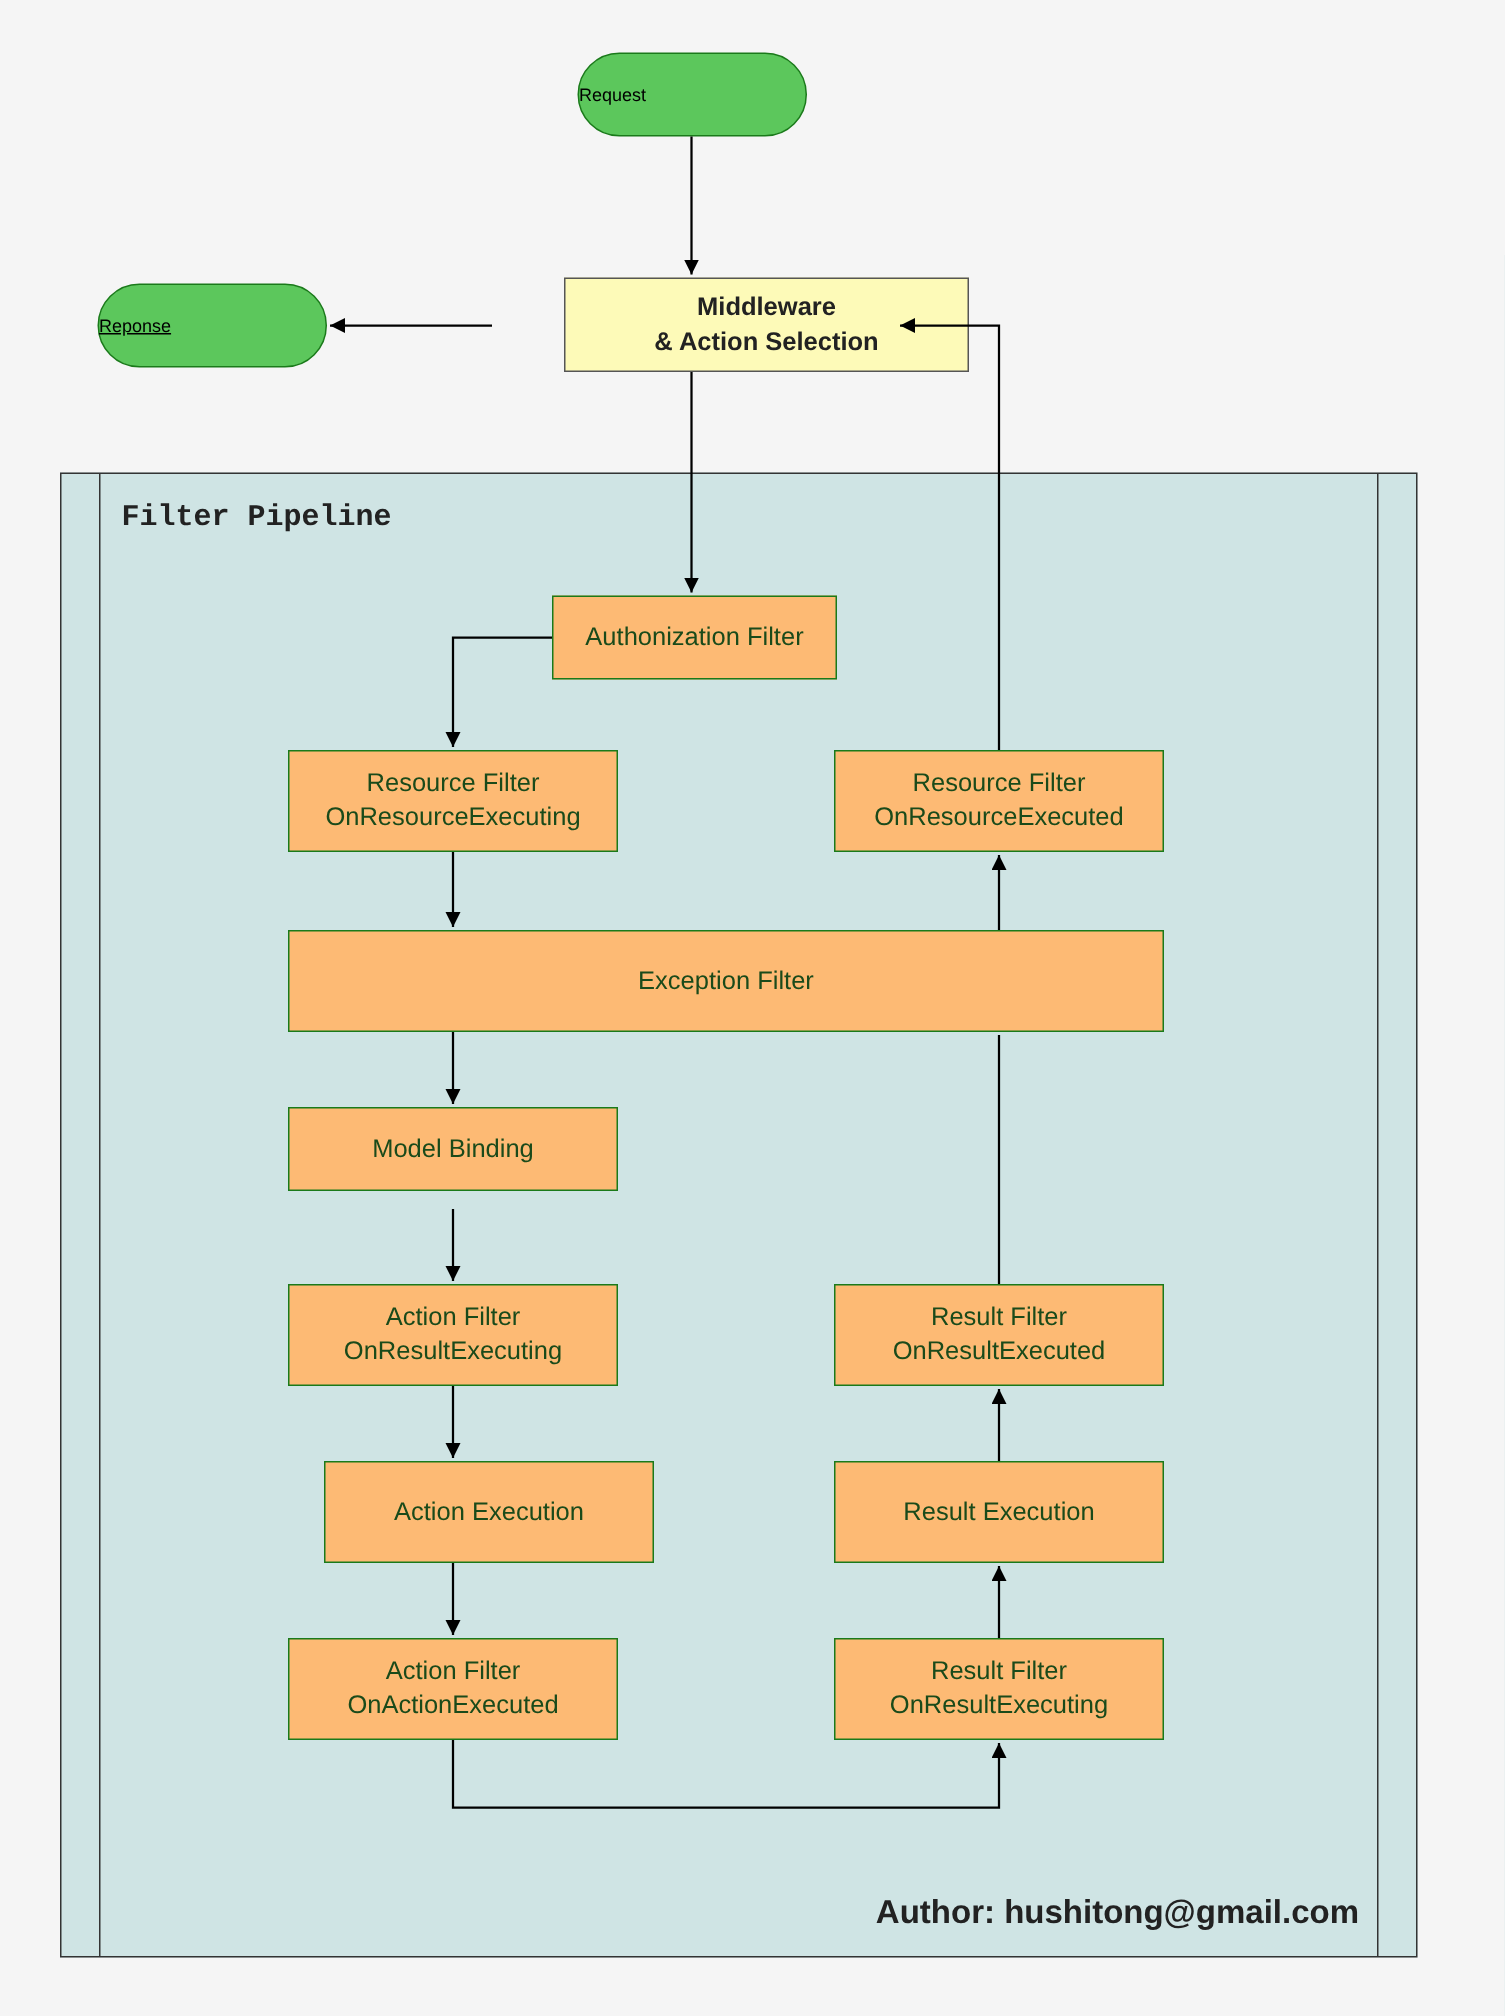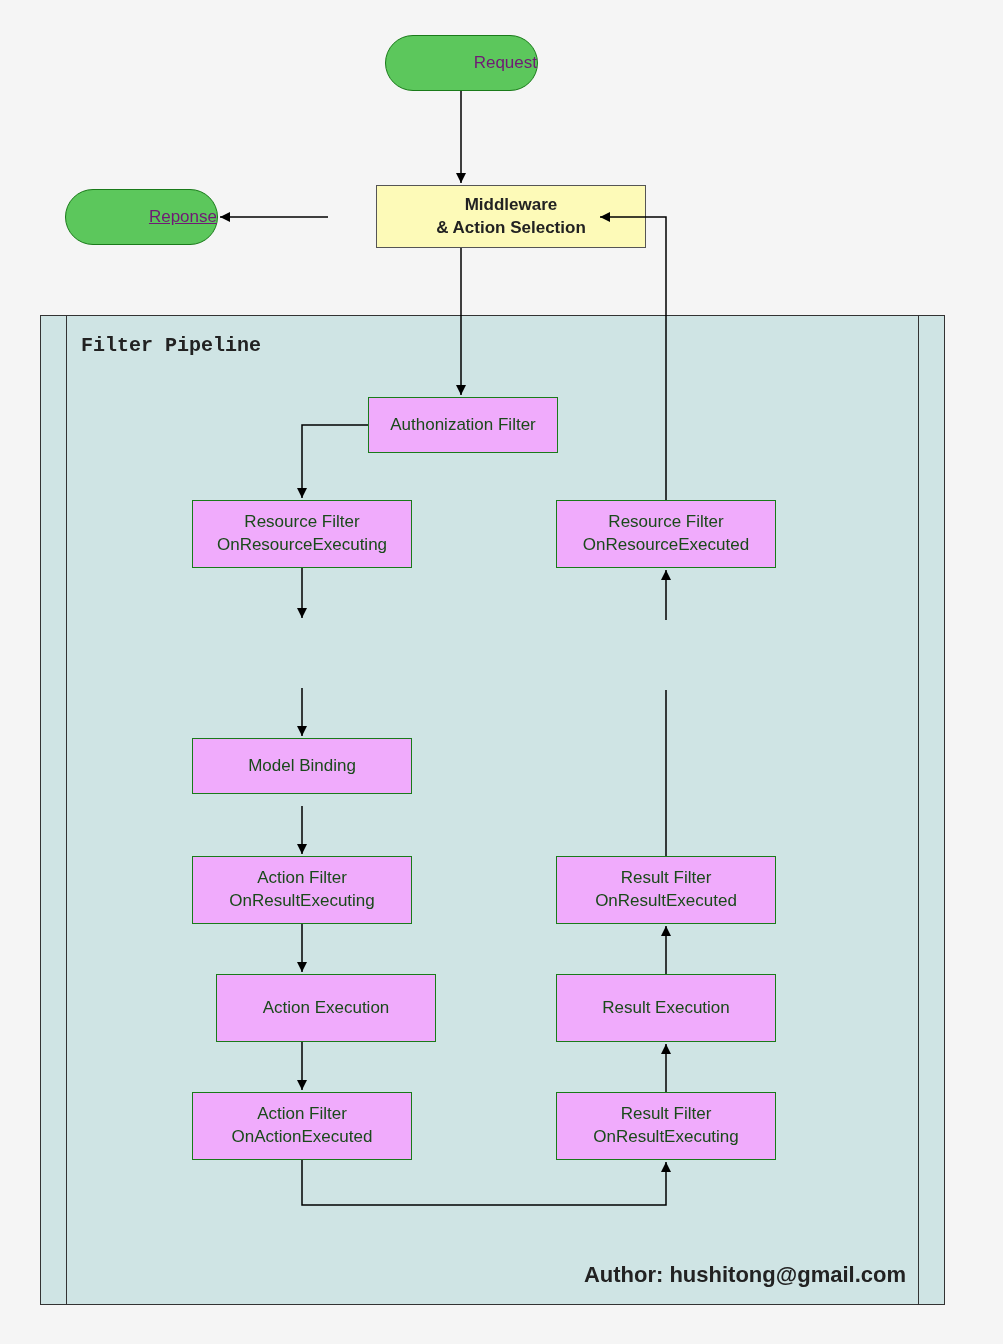--- a/index.html
+++ b/index.html
@@ -14,43 +14,43 @@
     height: 1344px;
     background: #f5f5f5;
   }
   .node-term {
     position: absolute;
     background: #5cc75c;
     border: 1.5px solid #1a7a1a;
     border-radius: 28px;
     display: flex;
     align-items: center;
-    justify-content: flex-end;
-    font-size: 17px;
-    color: #701a75;
+    justify-content: flex-start;
+    font-size: 12px;
+    color: #000000;
     box-sizing: border-box;
   }
   .node-yellow {
     position: absolute;
     background: #fdfab8;
     border: 1.5px solid #555;
     display: flex;
     flex-direction: column;
     align-items: center;
     justify-content: center;
     font-size: 17px;
     font-weight: bold;
     color: #222;
     box-sizing: border-box;
     text-align: center;
     line-height: 1.35;
   }
   .node-green {
     position: absolute;
-    background: #f0abfc;
+    background: #fdba74;
     border: 1.5px solid #1a7a1a;
     display: flex;
     flex-direction: column;
     align-items: center;
     justify-content: center;
     font-size: 17px;
     color: #1a4a1a;
     box-sizing: border-box;
     text-align: center;
     line-height: 1.35;
@@ -121,20 +121,23 @@
   <div class="node-green" style="left:192px; top:500px; width:220px; height:68px;">
     <span>Resource Filter</span>
     <span>OnResourceExecuting</span>
   </div>
 
   <div class="node-green" style="left:556px; top:500px; width:220px; height:68px;">
     <span>Resource Filter</span>
     <span>OnResourceExecuted</span>
   </div>
 
+  <div class="node-green" style="left:192px; top:620px; width:584px; height:68px;">
+    <span>Exception Filter</span>
+  </div>
 
   <div class="node-green" style="left:192px; top:738px; width:220px; height:56px;">
     <span>Model Binding</span>
   </div>
 
   <div class="node-green" style="left:192px; top:856px; width:220px; height:68px;">
     <span>Action Filter</span>
     <span>OnResultExecuting</span>
   </div>
 

